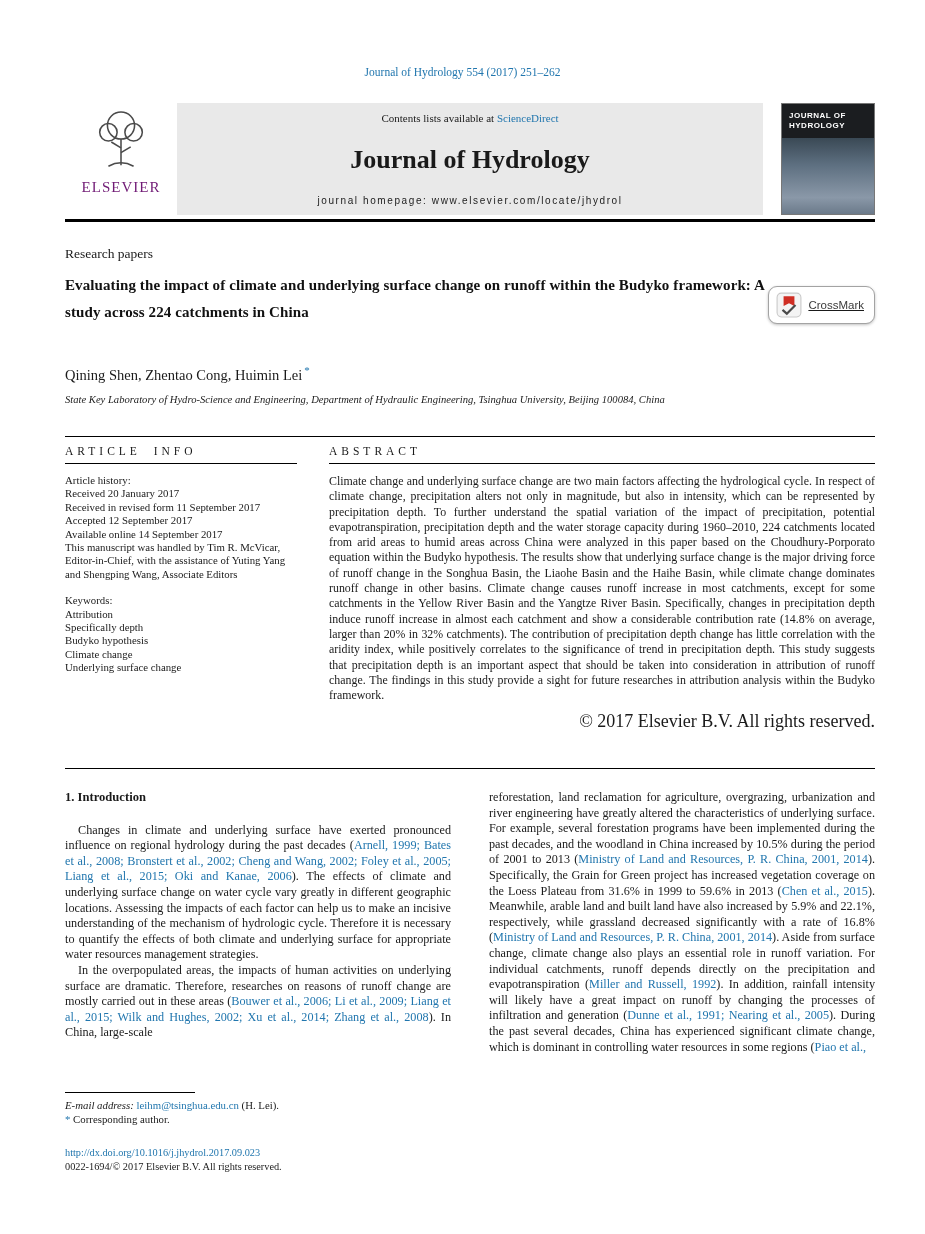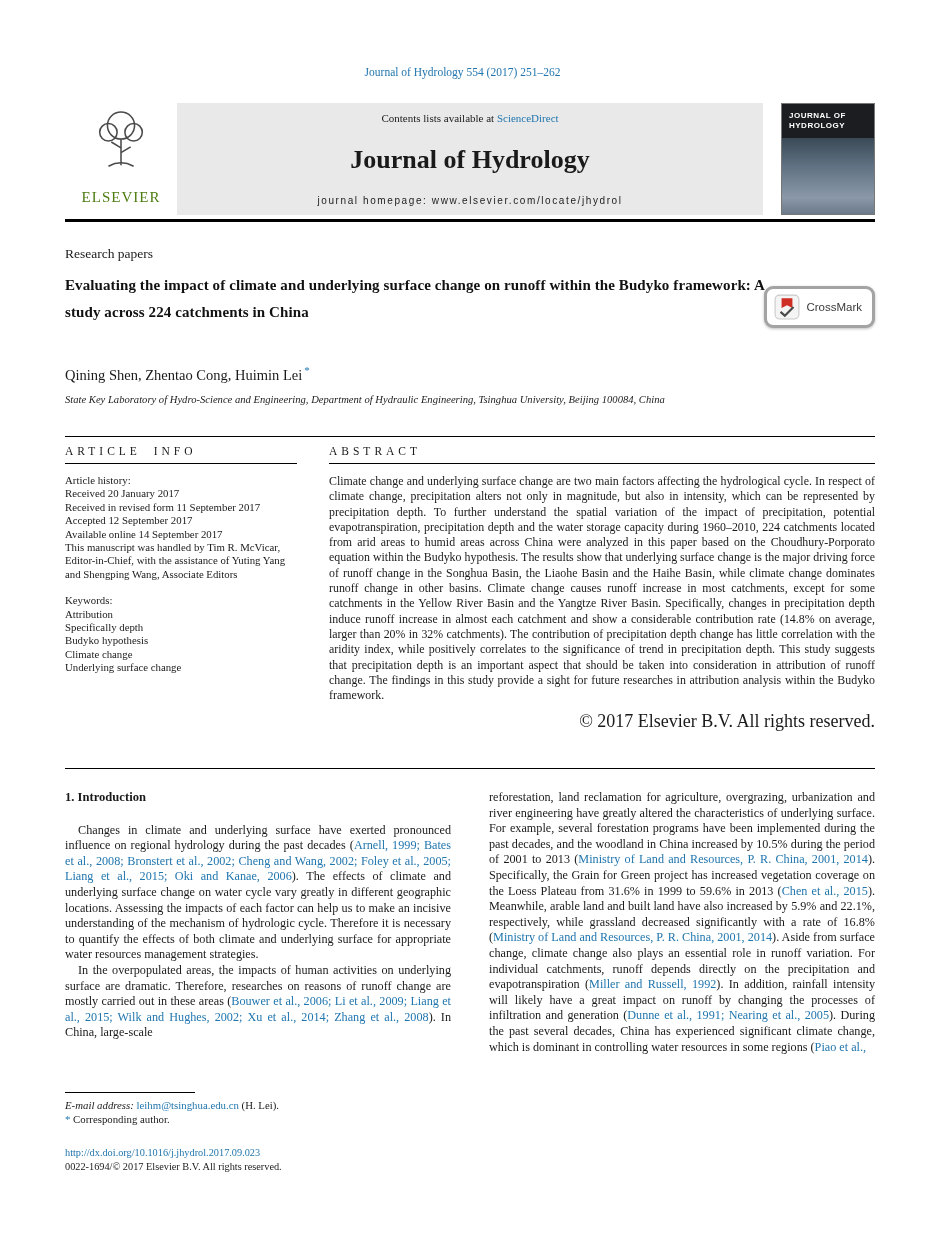--- a/index.html
+++ b/index.html
@@ -7,43 +7,43 @@
         font-family:"Liberation Serif",serif;color:#1a1a1a;}
   .link{color:#2176ae;cursor:pointer;text-decoration:none;}
   .cite{color:#2176ae;cursor:pointer;}
 
   .journal-ref{position:absolute;top:66px;left:0;right:0;text-align:center;
                font-size:11.5px;color:#2176ae;}
 
   .header{position:absolute;top:103px;left:65px;right:50px;height:112px;display:flex;}
   .logo-box{width:112px;display:flex;flex-direction:column;align-items:center;
             justify-content:flex-start;padding-top:4px;background:#fff;}
-  .elsevier-text{color:#4d7c0f;font-size:15px;letter-spacing:1px;margin-top:12px;}
+  .elsevier-text{color:#701a75;font-size:15px;letter-spacing:1px;margin-top:2px;}
   .header-center{flex:1;background:#e9e9e9;display:flex;flex-direction:column;
                  align-items:center;justify-content:space-between;padding:9px 12px 9px;}
   .contents-line{font-size:11px;}
   .journal-title{font-size:26px;font-weight:bold;}
   .homepage-line{font-family:"Liberation Sans",sans-serif;font-size:10px;
                  letter-spacing:1.6px;color:#222;}
   .cover{width:92px;margin-left:18px;border:1px solid #777;position:relative;
          background:linear-gradient(180deg,#26292d 0%,#33414c 26%,#5d6f80 55%,#8a98a8 85%,#6b7a8a 100%);}
   .cover-band{position:absolute;top:0;left:0;right:0;height:34px;background:#1b1d20;}
   .cover-title{position:relative;color:#fff;font-family:"Liberation Sans",sans-serif;
                font-size:8px;font-weight:bold;letter-spacing:0.5px;line-height:10px;
                padding:7px 0 0 7px;width:60px;}
   .header-rule{position:absolute;top:219px;left:65px;right:50px;height:3px;background:#000;}
 
   .section-label{position:absolute;top:246px;left:65px;font-size:13.5px;}
 
   .title-row{position:absolute;top:272px;left:65px;right:50px;}
   .title{margin:0;font-size:15px;line-height:26.5px;font-weight:600;max-width:712px;
          letter-spacing:0.1px;color:#111;}
   .crossmark{position:absolute;top:14px;right:0;display:flex;align-items:center;gap:6px;
-             background:#fff;border:3px solid #a3a3a3;border-radius:9px;padding:5px 10px 5px 7px;
-             box-shadow:0 1px 3px rgba(0,0,0,0.25);}
+             background:#fff;border:1px solid #a3a3a3;border-radius:9px;padding:5px 10px 5px 7px;
+             box-shadow:0 1px 3px rgba(0,0,0,0.25);text-decoration:underline;}
   .crossmark-text{font-family:"Liberation Sans",sans-serif;font-size:11.5px;color:#3a3a3a;}
 
   .authors{position:absolute;top:364px;left:65px;font-size:14.5px;}
   .authors .mark{color:#2176ae;font-size:11px;vertical-align:super;margin-left:2px;}
   .affiliation{position:absolute;top:394px;left:65px;right:60px;font-size:10.6px;font-style:italic;}
 
   .info-section{position:absolute;top:436px;left:65px;right:50px;display:flex;border-top:1px solid #000;}
   .info-col{width:232px;margin-right:32px;}
   .abs-col{flex:1;}
   .col-head{font-size:11.5px;letter-spacing:4px;word-spacing:6px;padding:8px 0 6px;

